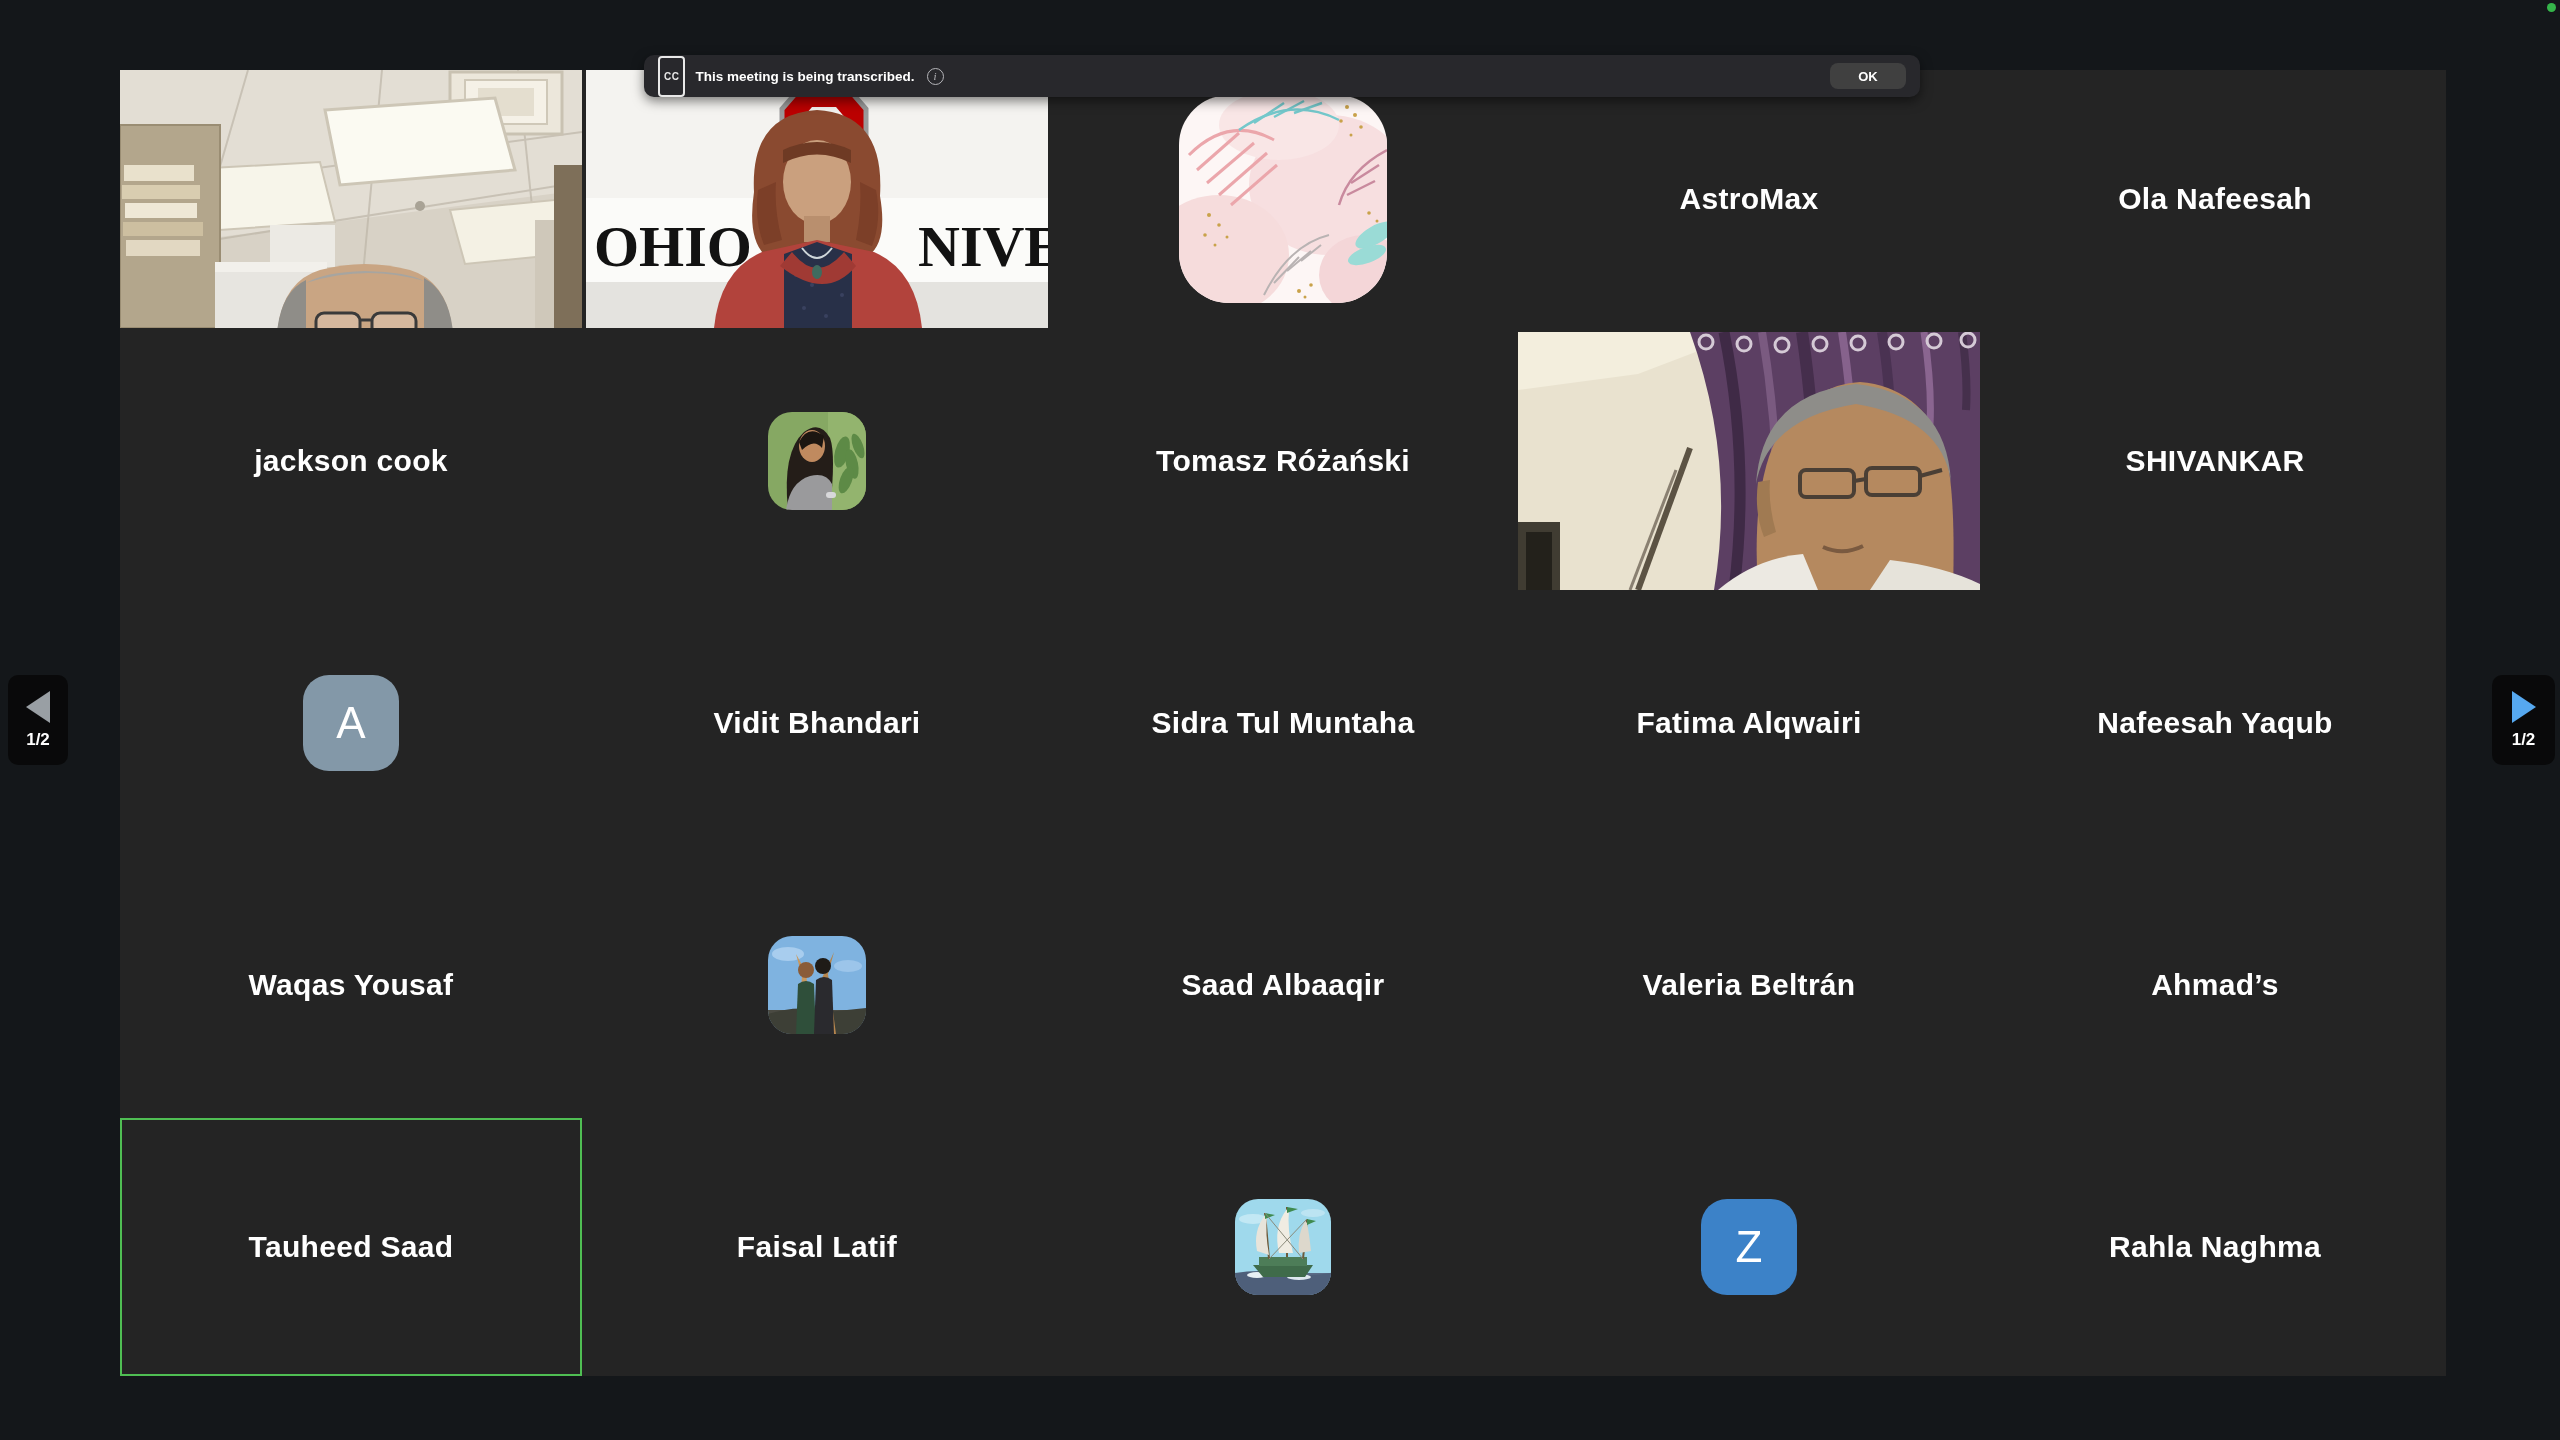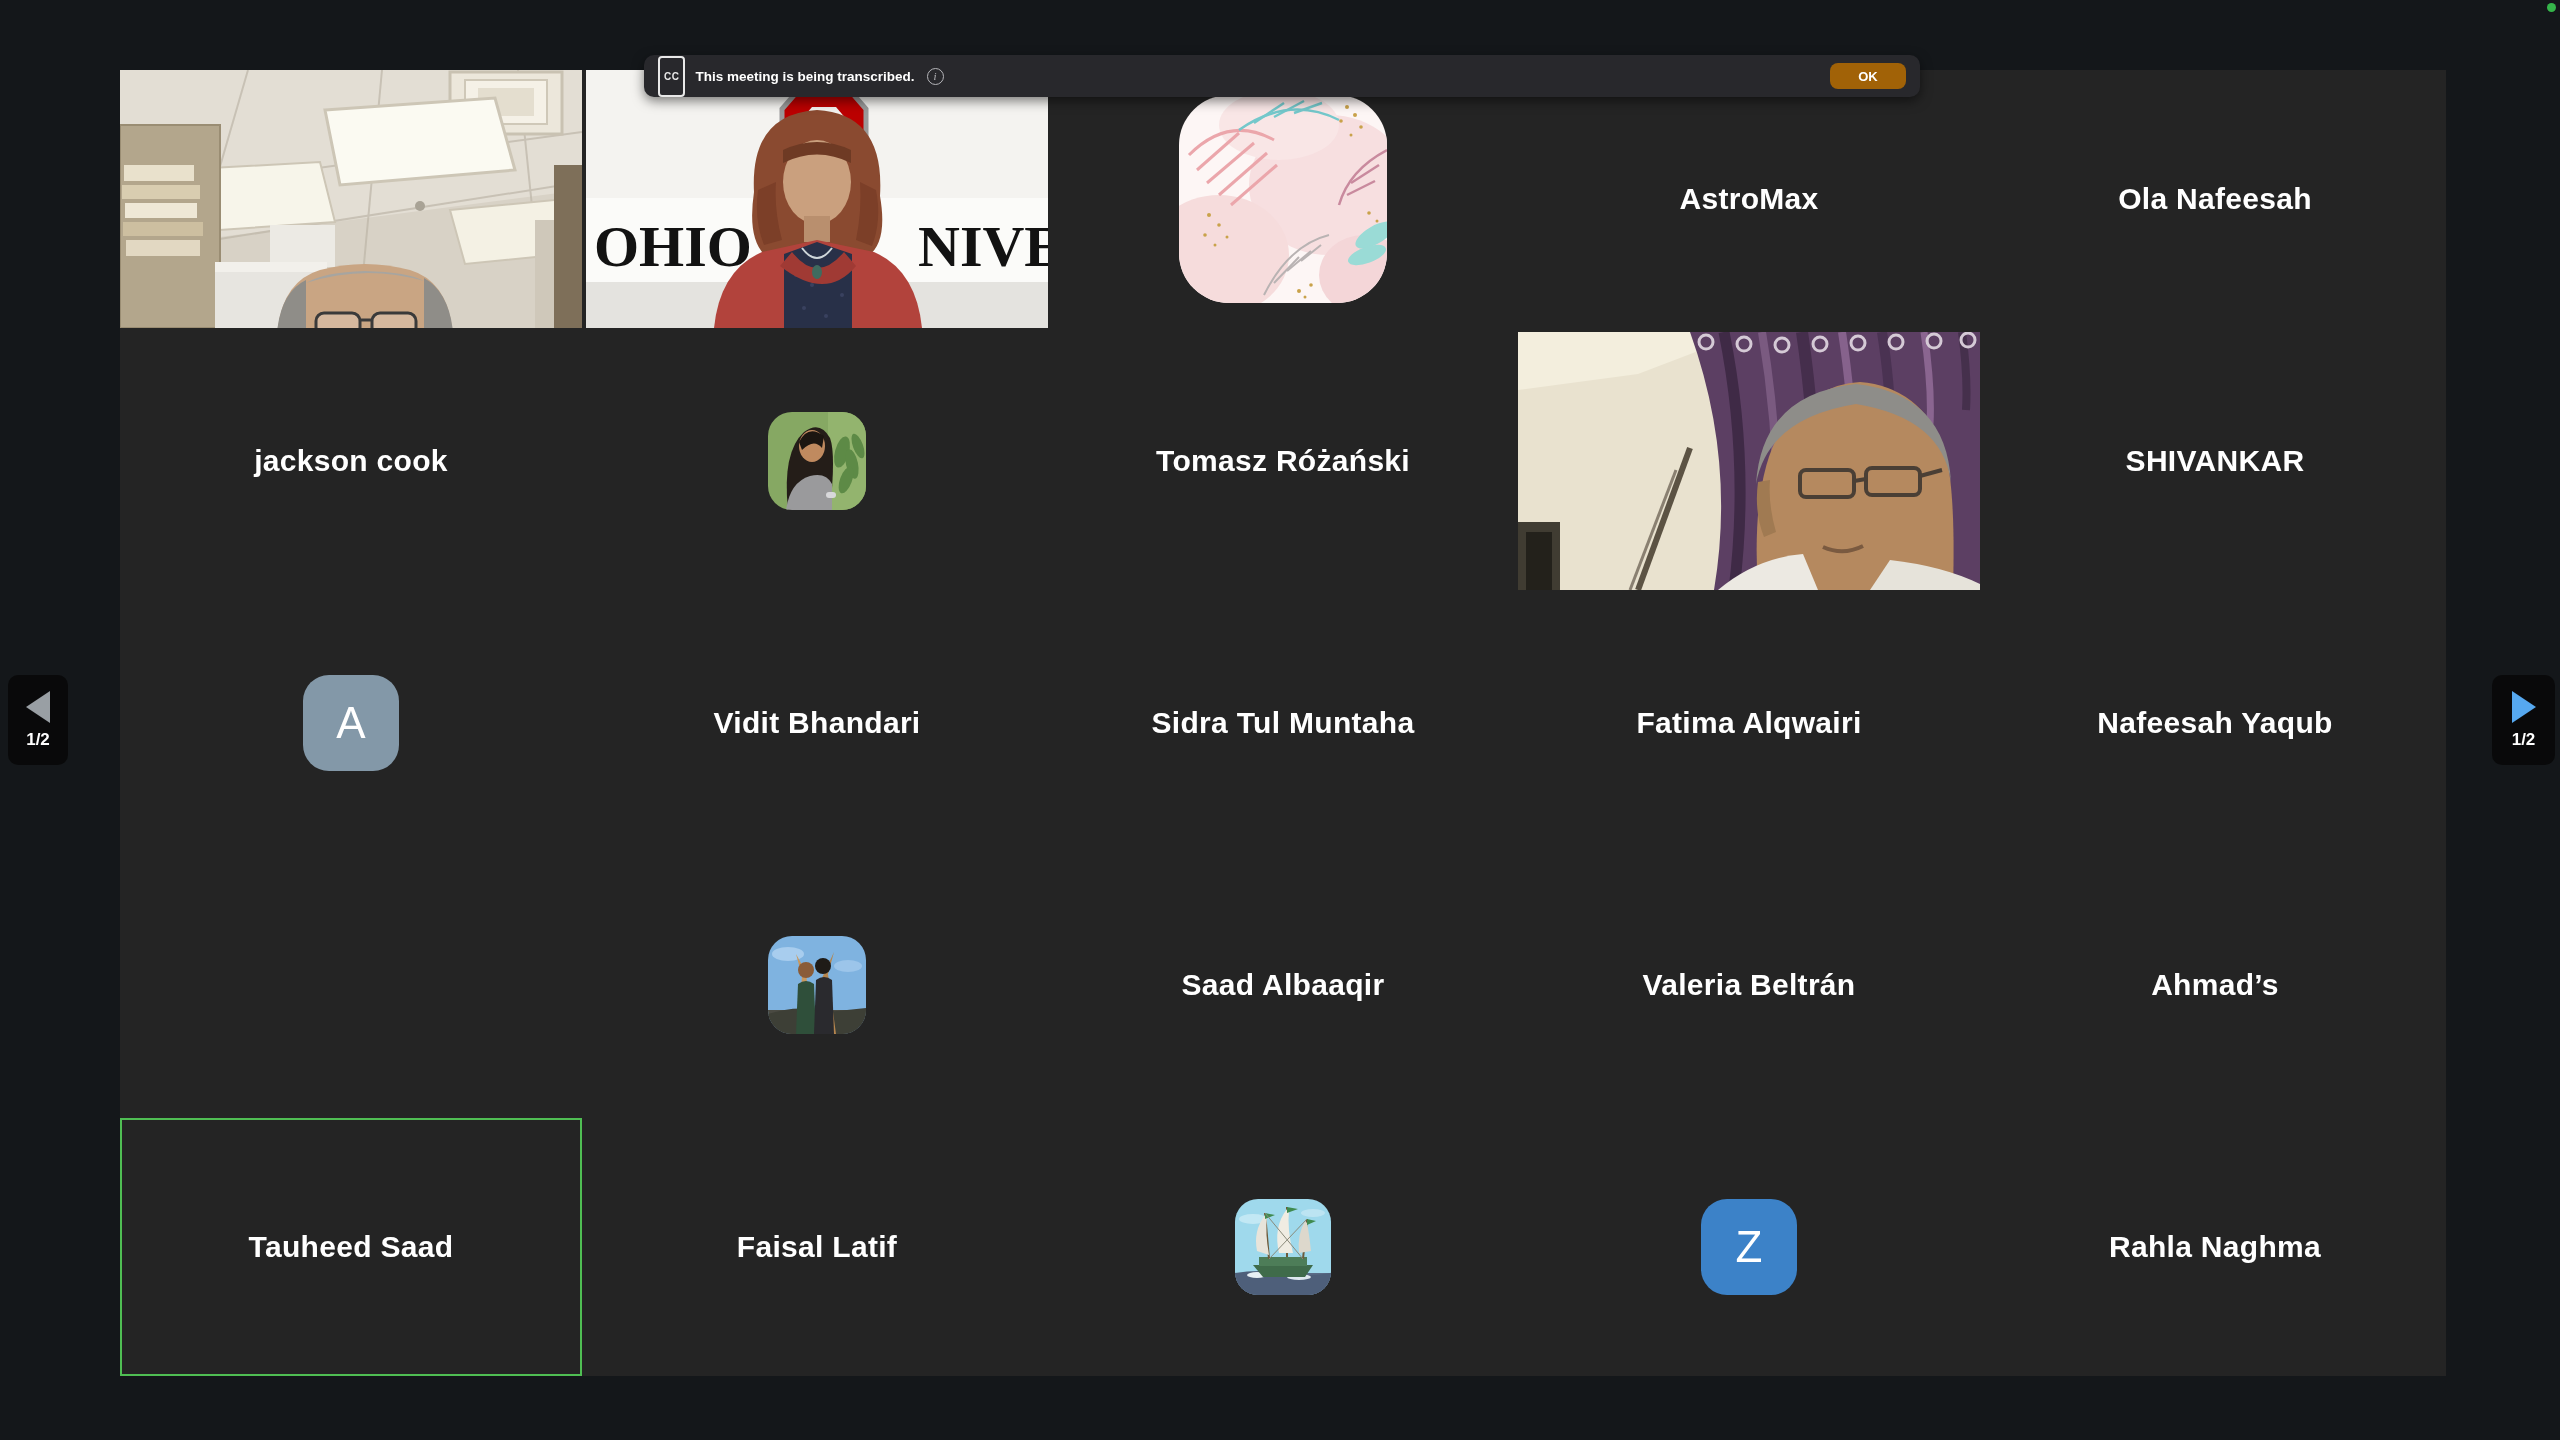--- a/index.html
+++ b/index.html
@@ -31,21 +31,21 @@
     border:2px solid #e8e8e8;border-radius:4px;color:#e8e8e8;
     font-size:10px;font-weight:700;padding:13px 4px;margin-right:10px;letter-spacing:.5px;
   }
   .notif-text{color:#ffffff;font-size:13.5px;font-weight:600;}
   .info-badge{
     width:17px;height:17px;border:1.5px solid #b6b6ba;border-radius:50%;
     color:#b6b6ba;font-size:11px;display:flex;align-items:center;justify-content:center;
     margin-left:12px;font-family:"Liberation Serif",serif;font-style:italic;box-sizing:border-box;
   }
   .okbtn{
-    margin-left:auto;background:#a16207;color:#fff;border:none;border-radius:8px;
+    margin-left:auto;background:#404040;color:#fff;border:none;border-radius:8px;
     font-size:13px;font-weight:700;width:76px;height:26px;cursor:pointer;
     font-family:"Liberation Sans",sans-serif;
   }
 
   
   .nav{
     position:absolute;width:60px;height:90px;background:rgba(8,8,8,.88);border-radius:10px;
     display:flex;flex-direction:column;align-items:center;justify-content:center;gap:7px;z-index:5;cursor:pointer;
   }
   #nav-left{left:8px;top:675px;}
@@ -271,20 +271,23 @@
     </div>
     <div class="tile" style="left: 1398px; top: 524px;">
       <span class="pname">Fatima Alqwairi</span>
     </div>
     <div class="tile" style="left: 932px; top: 524px;">
       <span class="pname">Sidra Tul Muntaha</span>
     </div>
     <div class="tile" style="left: 1864px; top: 524px;">
       <span class="pname">Nafeesah Yaqub</span>
     </div>
+    <div class="tile" style="left: 0px; top: 786px;">
+      <span class="pname">Waqas Yousaf</span>
+    </div>
     <div class="tile" style="left: 466px; top: 786px;">
       <div class="avimg" style="height: 98px; width: 98px; border-radius: 24px;"><svg viewBox="0 0 98 98" preserveAspectRatio="none" xmlns="http://www.w3.org/2000/svg" width="100%" height="100%">
     <rect width="98" height="98" fill="#7fb3e0"></rect>
     <ellipse cx="20" cy="18" rx="16" ry="7" fill="#a8cdee"></ellipse>
     <ellipse cx="80" cy="30" rx="14" ry="6" fill="#9cc5ea"></ellipse>
     <rect y="74" width="98" height="24" fill="#4a4a42"></rect>
     <path d="M0,78 Q30,68 60,76 L98,72 L98,98 L0,98 Z" fill="#3d3f36"></path>
     <path d="M30,98 L34,40 L28,18 L38,36 L44,98 Z" fill="#c9995f"></path>
     <path d="M58,98 L54,42 L66,16 L60,38 L68,98 Z" fill="#b5854e"></path>
     <circle cx="38" cy="34" r="8" fill="#8a5c38"></circle>

